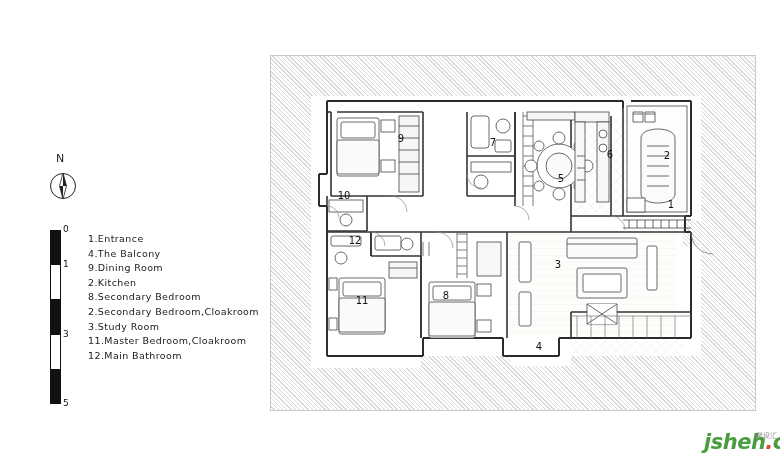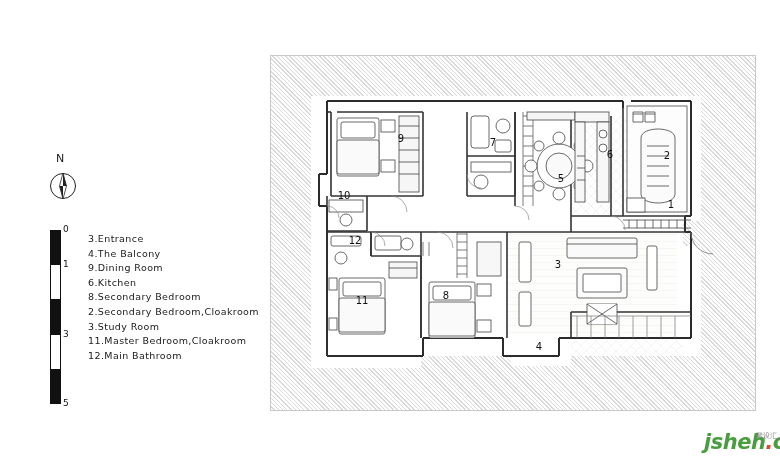--- a/index.html
+++ b/index.html
@@ -170,24 +170,24 @@
       <div class="scale-seg" style="top:68px;height:36px;"></div>
       <div class="scale-seg" style="top:138px;height:34px;"></div>
     </div>
     <div class="scale-tick" style="top:3px;">0</div>
     <div class="scale-tick" style="top:38px;">1</div>
     <div class="scale-tick" style="top:108px;">3</div>
     <div class="scale-tick" style="top:177px;">5</div>
   </div>
 
   <div class="legend">
-    <div class="legend-item">3.Entrance</div>
+    <div class="legend-item">1.Entrance</div>
     <div class="legend-item">4.The Balcony</div>
     <div class="legend-item">9.Dining Room</div>
-    <div class="legend-item">6.Kitchen</div>
+    <div class="legend-item">2.Kitchen</div>
     <div class="legend-item">8.Secondary Bedroom</div>
     <div class="legend-item">2.Secondary Bedroom,Cloakroom</div>
     <div class="legend-item">3.Study Room</div>
     <div class="legend-item">11.Master Bedroom,Cloakroom</div>
     <div class="legend-item">12.Main Bathroom</div>
   </div>
 
   <div class="plan-frame">
     <svg class="plan-svg" width="486" height="356" viewBox="0 0 486 356">
       <defs>

